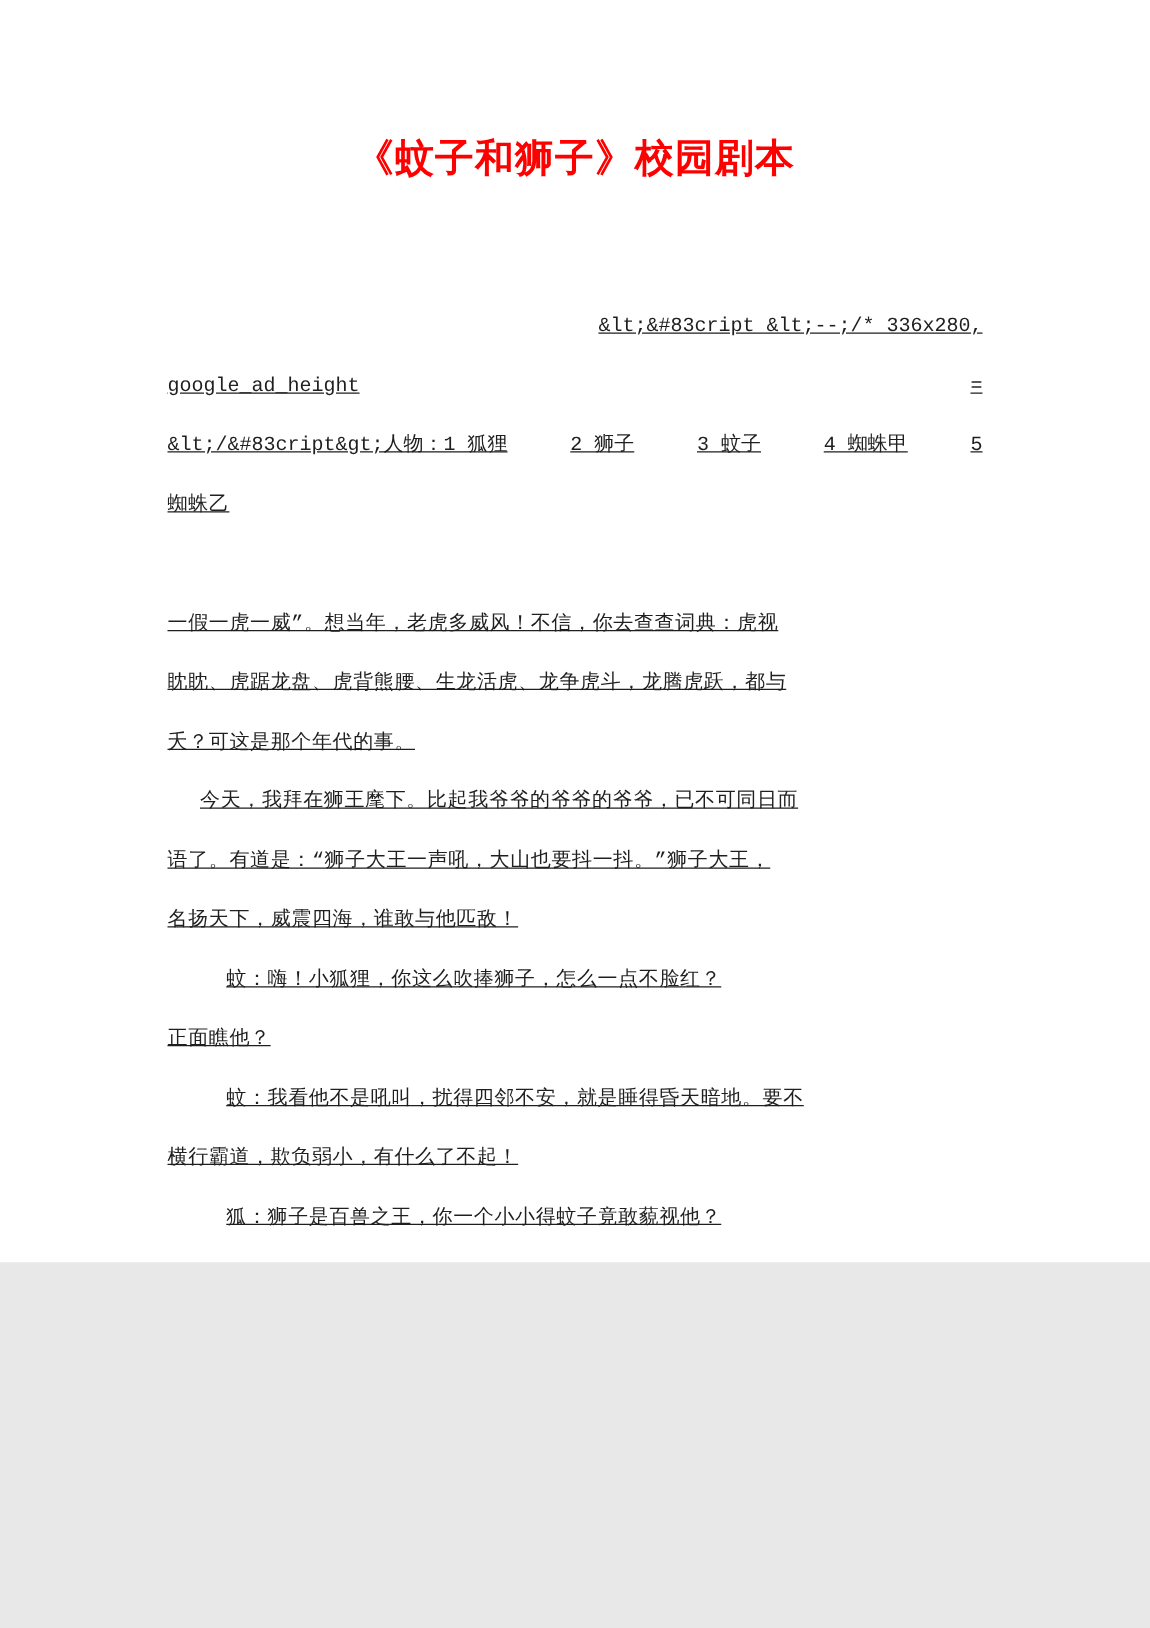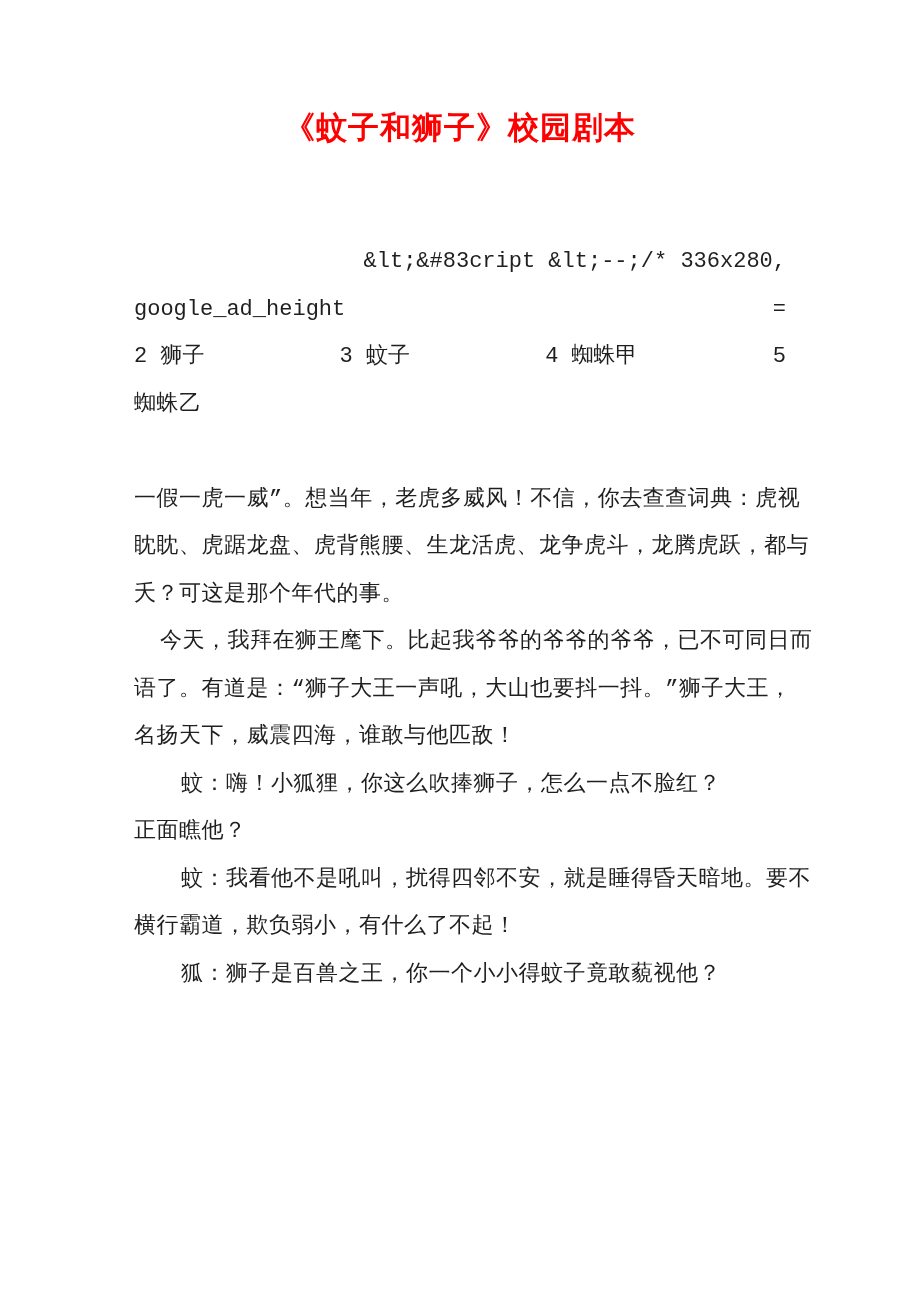--- a/index.html
+++ b/index.html
@@ -1,18 +1,18 @@
 <!DOCTYPE html>
 <html><head>
 <meta charset="utf-8">
 <style>
   html,body { margin:0; padding:0; background:#e8e8e8; }
   .page {
     position:relative;
-    width:920px; height:1302px;
+    width:920px; height:1010px;
     background:#ffffff;
     font-family:"Liberation Mono","DejaVu Sans Mono",monospace;
     color:#1f1f1f;
     overflow:hidden;
     margin:0 auto;
   }
   .title {
     position:absolute;
     top:106px; left:0; right:0;
     text-align:center;
@@ -23,22 +23,23 @@
     letter-spacing:1px;
   }
   .body {
     position:absolute;
     top:238px; left:134px;
     width:652px;
   }
   .ln {
     height:47.5px;
     line-height:47.5px;
-    font-size:22px;
+    font-size:16px;
     white-space:nowrap;
+    text-decoration:underline;
   }
   .ln.cjk { letter-spacing:0.5px; }
   .ln.right { text-align:right; }
   .ln.flex { display:flex; justify-content:space-between; }
   .indent-2 { padding-left:47px; }
   .indent-1 { padding-left:26px; }
   .blank { }
 </style>
 </head>
 <body>
@@ -51,20 +52,21 @@
 
     <div class="ln right">&amp;lt;&amp;#83cript &amp;lt;--;/* 336x280,</div>
 
     <div class="ln flex">
       <span>google_ad_height</span>
       <span>=</span>
     </div>
 
 
     <div class="ln flex">
+      <span>&amp;lt;/&amp;#83cript&amp;gt;人物：1 狐狸</span>
       <span>2 狮子</span>
       <span>3 蚊子</span>
       <span>4 蜘蛛甲</span>
       <span>5</span>
     </div>
 
     <div class="ln cjk">蜘蛛乙</div>
 
     <div class="ln blank"></div>
 

